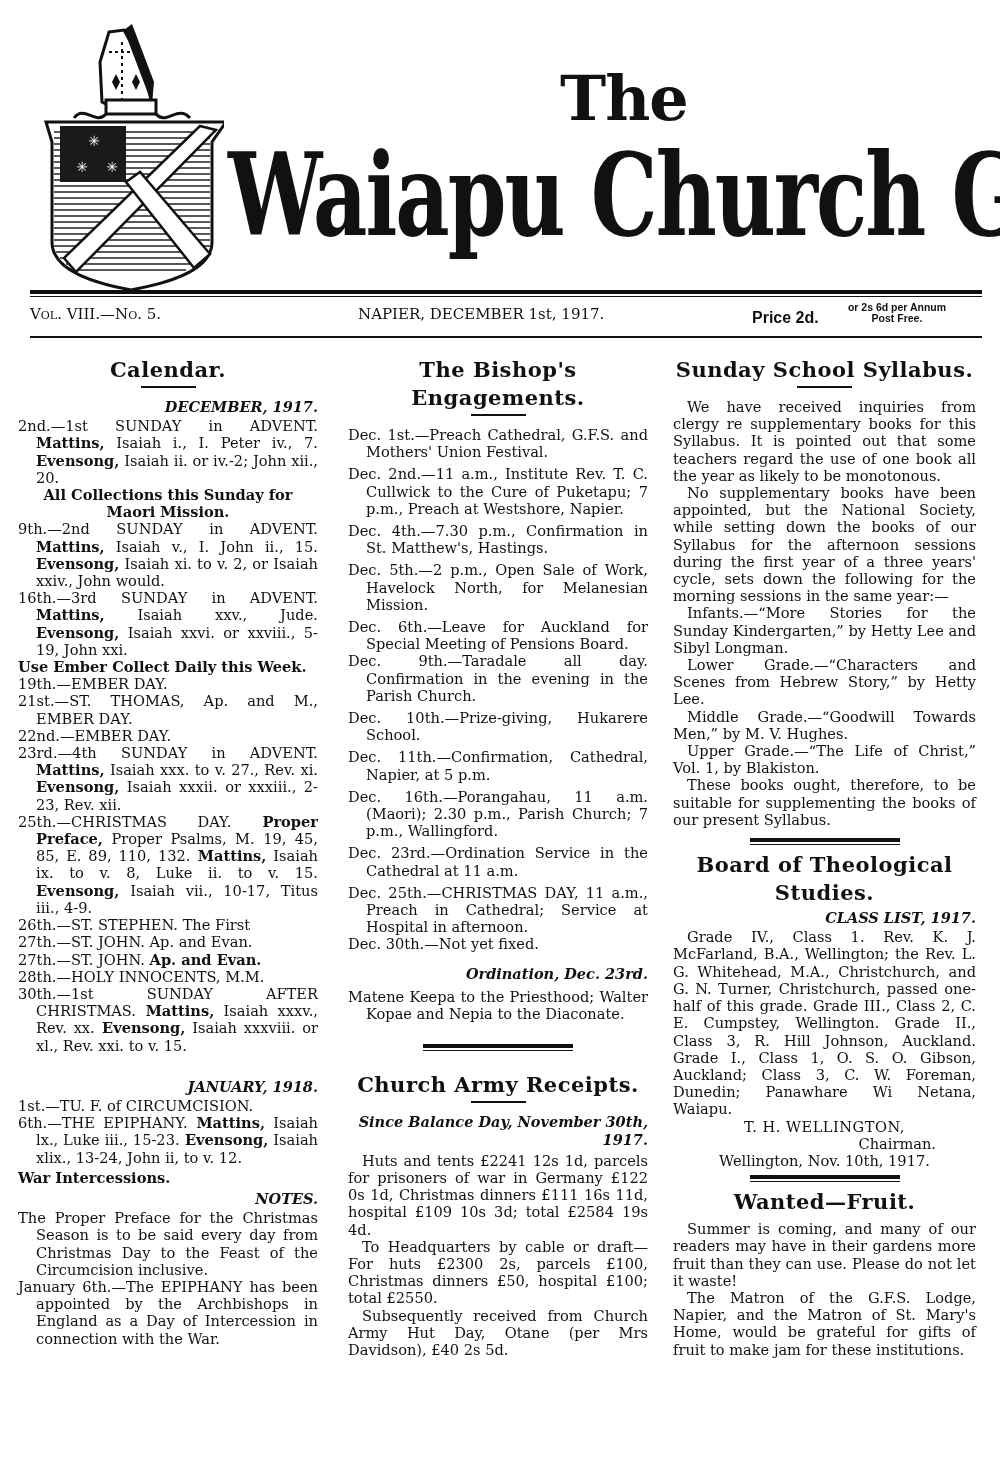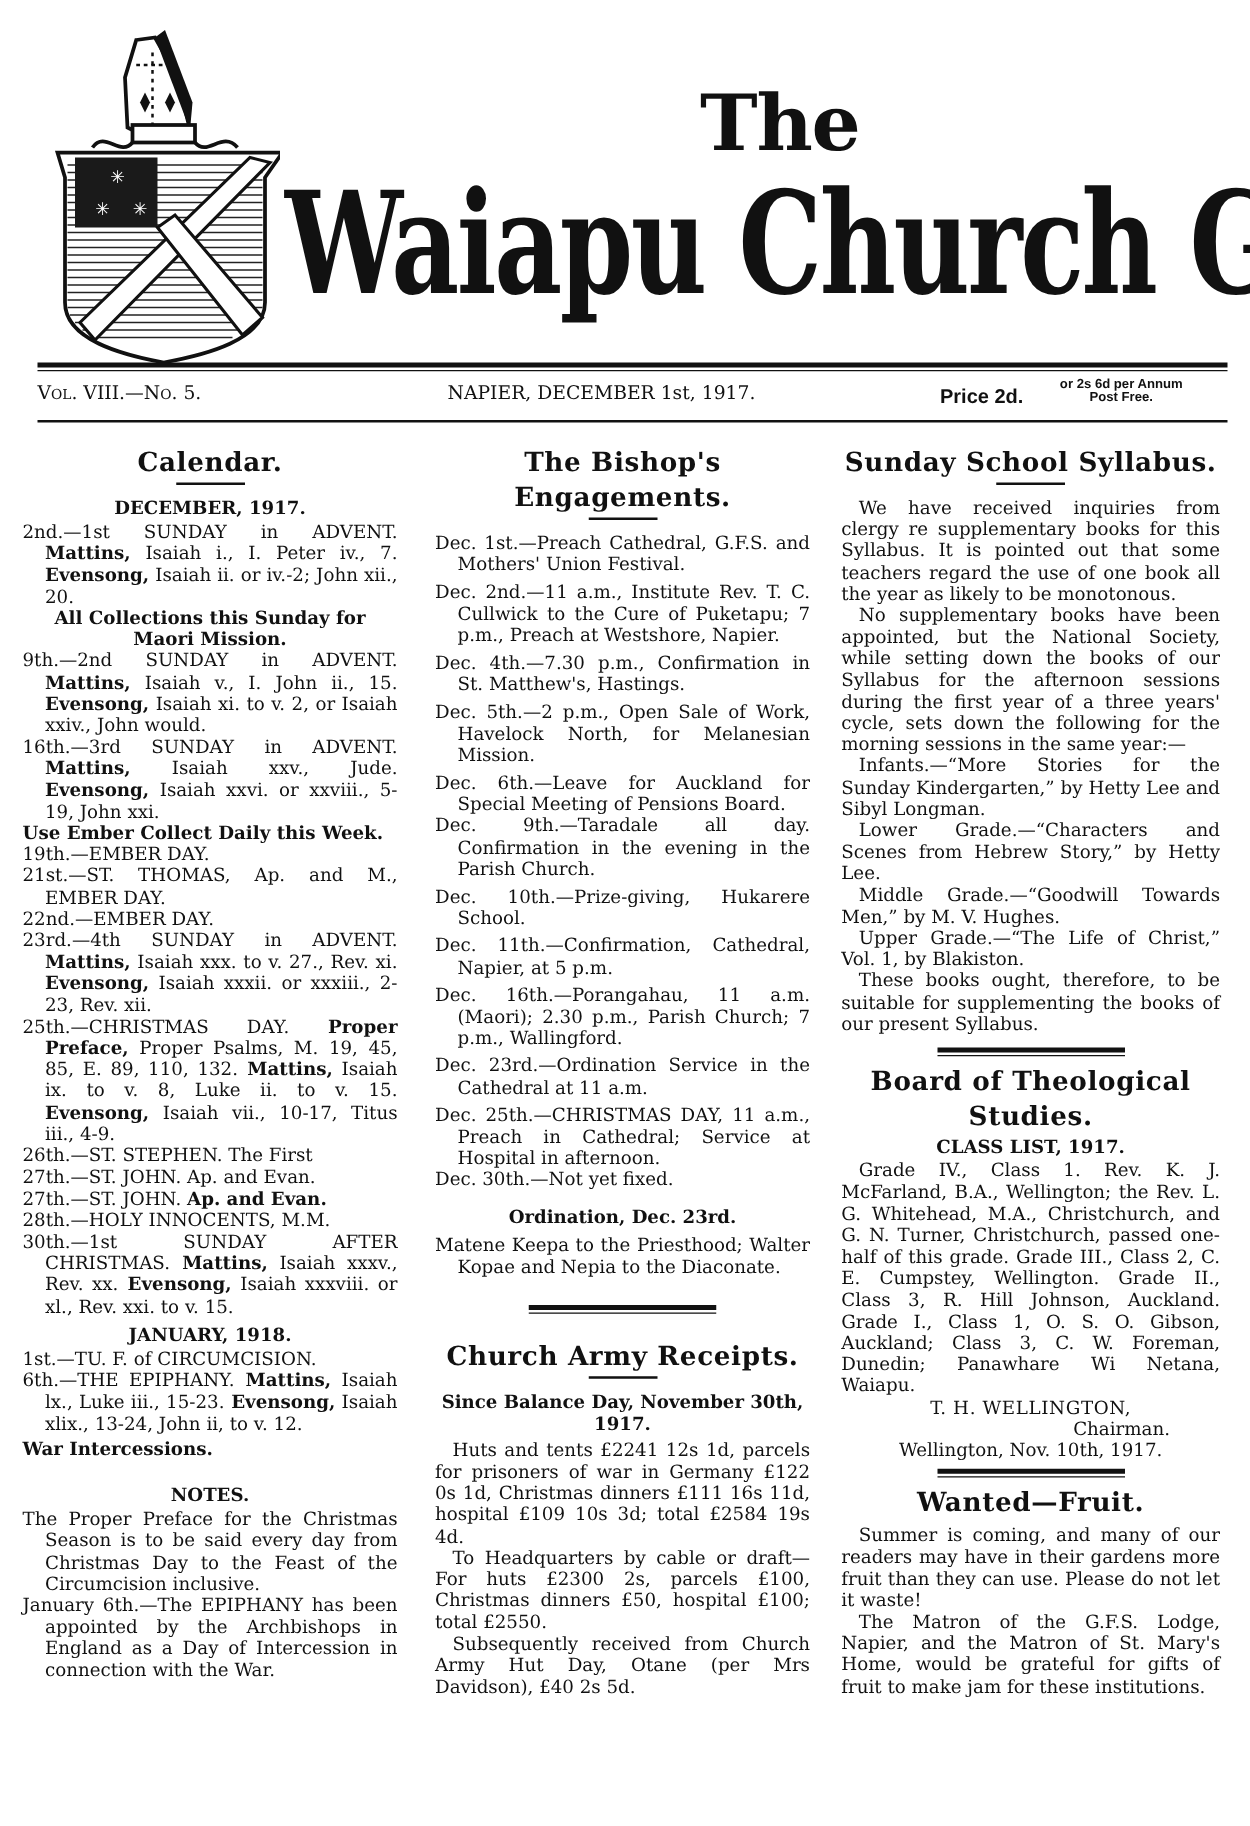--- a/index.html
+++ b/index.html
@@ -35,21 +35,21 @@
     .col { position: absolute; top: 350px; font-size: 14.6px; line-height: 17.2px; }
     .col-left { left: 18px; width: 300px; }
     .col-mid { left: 348px; width: 300px; }
     .col-right { left: 673px; width: 303px; }
 
     .head {
       font-family: "DejaVu Serif", serif; font-weight: bold; font-size: 21px;
       text-align: center; letter-spacing: 0.5px; margin: 6px 0 0 0; line-height: 28px;
     }
     .head-rule { width: 55px; height: 2px; background: #111; margin: 2px auto 10px auto; }
-    .sub { text-align: center; font-weight: bold; font-size: 14.5px; margin: 2px 0 2px 0; }
+    .sub { text-align: right; font-weight: bold; font-size: 14.5px; margin: 2px 0 2px 0; font-style: italic; }
     .entry { padding-left: 18px; text-indent: -18px; text-align: justify; }
     .entry.mb { margin-bottom: 5px; }
     .para { text-indent: 14px; text-align: justify; }
     .bold { font-weight: bold; }
     .centerbold { text-align: center; font-weight: bold; }
     .double-rule { width: 150px; margin: 22px auto 20px auto; }
     .double-rule .a { height: 4px; background: #111; }
     .double-rule .b { height: 1px; background: #111; margin-top: 2px; }
     .sig { text-align: center; }
     .sig-right { text-align: right; padding-right: 40px; }
@@ -156,27 +156,27 @@
   </div>
   <div class="entry">26th.—ST. STEPHEN. The First</div>
   <div class="entry">27th.—ST. JOHN. Ap. and Evan.</div>
   <div class="entry">
     <span>27th.—ST. JOHN. </span><span class="bold">Ap. and Evan.</span>
   </div>
   <div class="entry">28th.—HOLY INNOCENTS, M.M.</div>
   <div class="entry">
     <span>30th.—1st SUNDAY AFTER CHRISTMAS.</span><span class="bold"> Mattins,</span><span> Isaiah xxxv., Rev. xx.</span><span class="bold"> Evensong,</span><span> Isaiah xxxviii. or xl., Rev. xxi. to v. 15.</span>
   </div>
-  <div class="sub" style="margin-top:6px">JANUARY, 1918.</div>
+  <div class="sub" style="margin-top:24px">JANUARY, 1918.</div>
   <div class="entry">1st.—TU. F. of CIRCUMCISION.</div>
   <div class="entry">
     <span>6th.—THE EPIPHANY.</span><span class="bold"> Mattins,</span><span> Isaiah lx., Luke iii., 15-23.</span><span class="bold"> Evensong,</span><span> Isaiah xlix., 13-24, John ii, to v. 12.</span>
   </div>
   <div class="bold" style="margin-top:3px">War Intercessions.</div>
-  <div class="sub" style="margin-top:20px">NOTES.</div>
+  <div class="sub" style="margin-top:4px">NOTES.</div>
   <div class="entry">The Proper Preface for the Christmas Season is to be said every day from Christmas Day to the Feast of the Circumcision inclusive.</div>
   <div class="entry">January 6th.—The EPIPHANY has been appointed by the Archbishops in England as a Day of Intercession in connection with the War.</div>
 </div>
 
 <div class="col col-mid">
   <div class="head">The Bishop's Engagements.</div>
   <div class="head-rule"></div>
   <div class="entry mb">Dec. 1st.—Preach Cathedral, G.F.S. and Mothers' Union Festival.</div>
   <div class="entry mb">Dec. 2nd.—11 a.m., Institute Rev. T. C. Cullwick to the Cure of Puketapu; 7 p.m., Preach at Westshore, Napier.</div>
   <div class="entry mb">Dec. 4th.—7.30 p.m., Confirmation in St. Matthew's, Hastings.</div>

